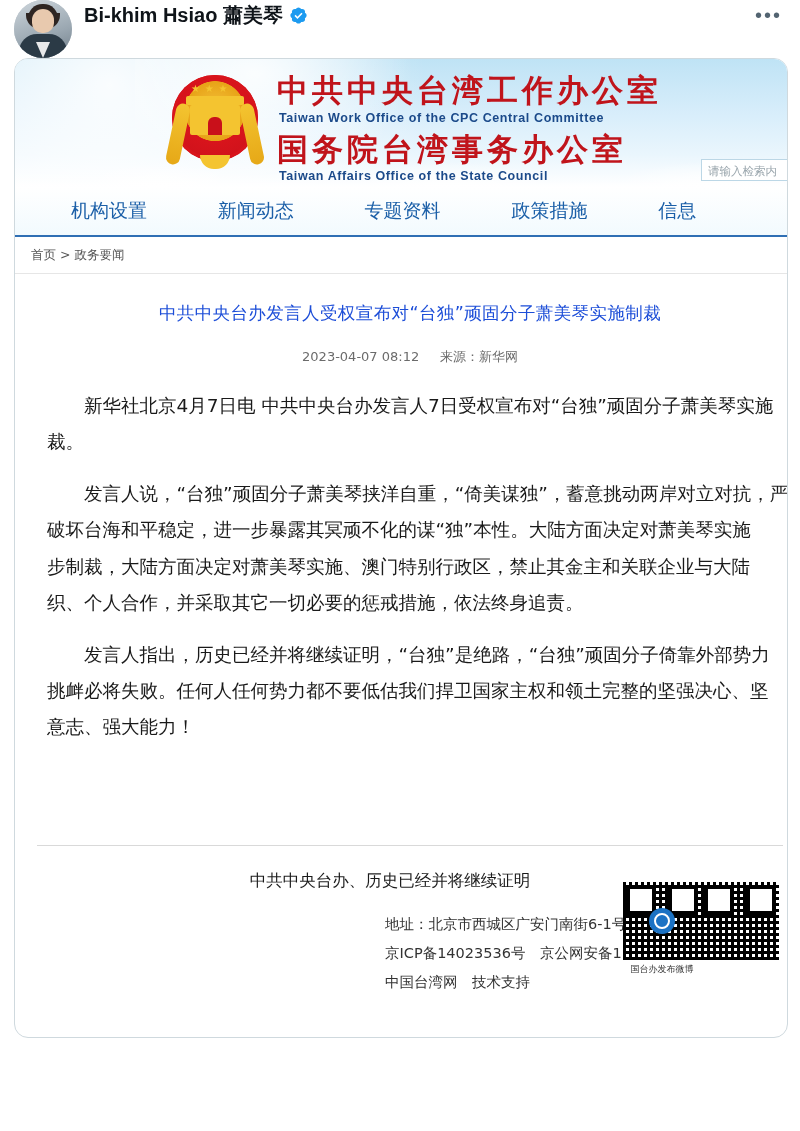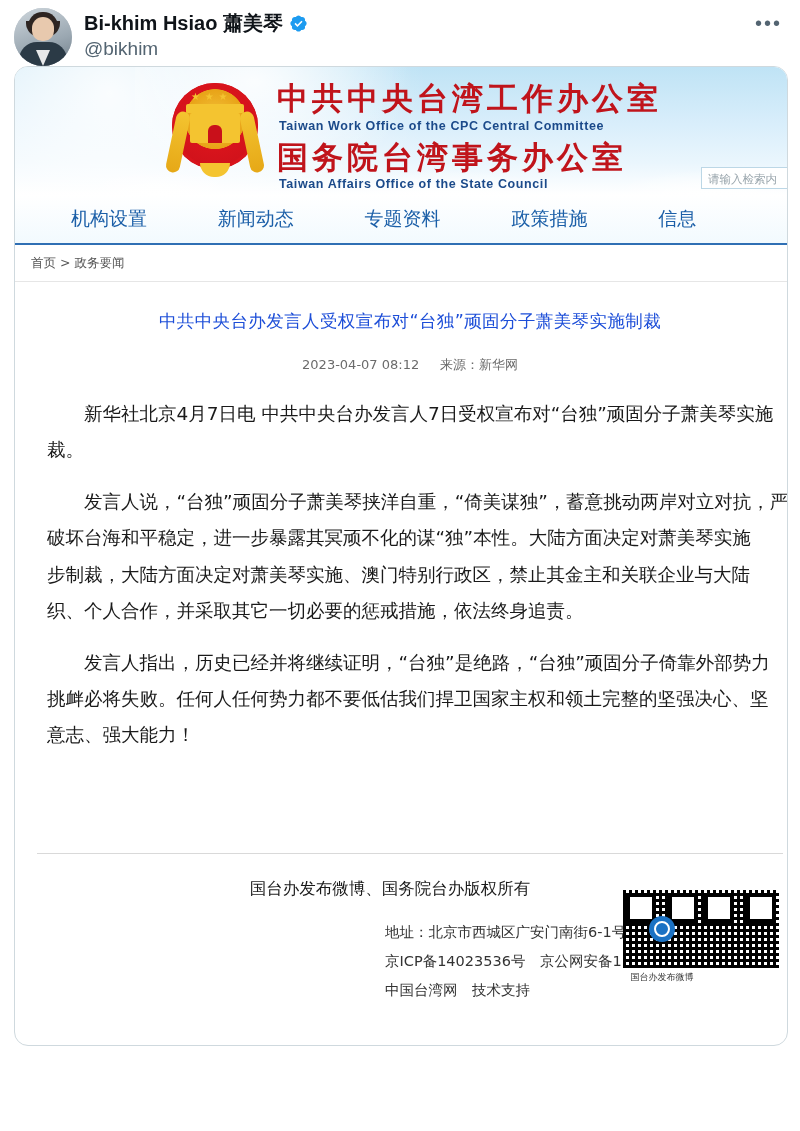--- a/index.html
+++ b/index.html
@@ -11,21 +11,21 @@
     width: 800px;
     height: 1131px;
     font-family: "Liberation Sans", sans-serif;
     color: #0f1419;
     overflow: hidden;
   }
 
   .tweet {
     width: 800px;
     box-sizing: border-box;
-    padding: 8px 14px 0 14px;
+    padding: 0 14px 0 14px;
   }
 
   .tweet-header {
     display: flex;
     align-items: flex-start;
     gap: 12px;
     position: relative;
   }
 
   .avatar {
@@ -439,21 +439,20 @@
     <div class="name-block">
       <div class="display-name">
         <span>Bi-khim Hsiao 蕭美琴</span>
         <span class="verified">
           <svg viewBox="0 0 24 24" width="19" height="19" aria-hidden="true">
             <path fill="#1d9bf0" d="M22.25 12c0-1.43-.88-2.67-2.19-3.34.46-1.39.2-2.9-.81-3.91s-2.52-1.27-3.91-.81C14.67 2.63 13.43 1.75 12 1.75s-2.67.88-3.34 2.19c-1.39-.46-2.9-.2-3.91.81s-1.27 2.52-.81 3.91C2.63 9.33 1.75 10.57 1.75 12s.88 2.67 2.19 3.34c-.46 1.39-.2 2.9.81 3.91s2.52 1.27 3.91.81c.67 1.31 1.91 2.19 3.34 2.19s2.67-.88 3.34-2.19c1.39.46 2.9.2 3.91-.81s1.27-2.52.81-3.91c1.31-.67 2.19-1.91 2.19-3.34z"></path>
             <path fill="#fff" d="M10.68 16.28 6.9 12.5l1.41-1.41 2.37 2.37 5.01-5.01 1.41 1.41-6.42 6.42z"></path>
           </svg>
         </span>
       </div>
-      <div class="handle">@bikhim</div>
     </div>
 
     <div class="more-btn">•••</div>
   </div>
 
 
   <div class="media-card">
     <div class="gov-page">
 
       <div class="gov-banner">
@@ -505,21 +504,21 @@
           <p style="text-indent:0;margin-top:-16px">步制裁，大陆方面决定对萧美琴实施、澳门特别行政区，禁止其金主和关联企业与大陆</p>
           <p style="text-indent:0;margin-top:-16px">织、个人合作，并采取其它一切必要的惩戒措施，依法终身追责。</p>
           <p>发言人指出，历史已经并将继续证明，“台独”是绝路，“台独”顽固分子倚靠外部势力</p>
           <p style="text-indent:0;margin-top:-16px">挑衅必将失败。任何人任何势力都不要低估我们捍卫国家主权和领土完整的坚强决心、坚</p>
           <p style="text-indent:0;margin-top:-16px">意志、强大能力！</p>
         </div>
 
         <div style="height:58px"></div>
 
         <div class="article-footer">
-          <div class="footer-org">国台办发布微博、国务院台办版权所有</div>
+          <div class="footer-org">中共中央台办、历史已经并将继续证明</div>
           <div class="footer-lines">
             <div>地址：北京市西城区广安门南街6-1号　邮编</div>
             <div>京ICP备14023536号　京公网安备110401200</div>
             <div>中国台湾网　技术支持</div>
           </div>
 
           <div class="qr-block">
             <div class="qr-wrap">
               <div class="qr"></div>
               <div class="qr-blue"></div>

